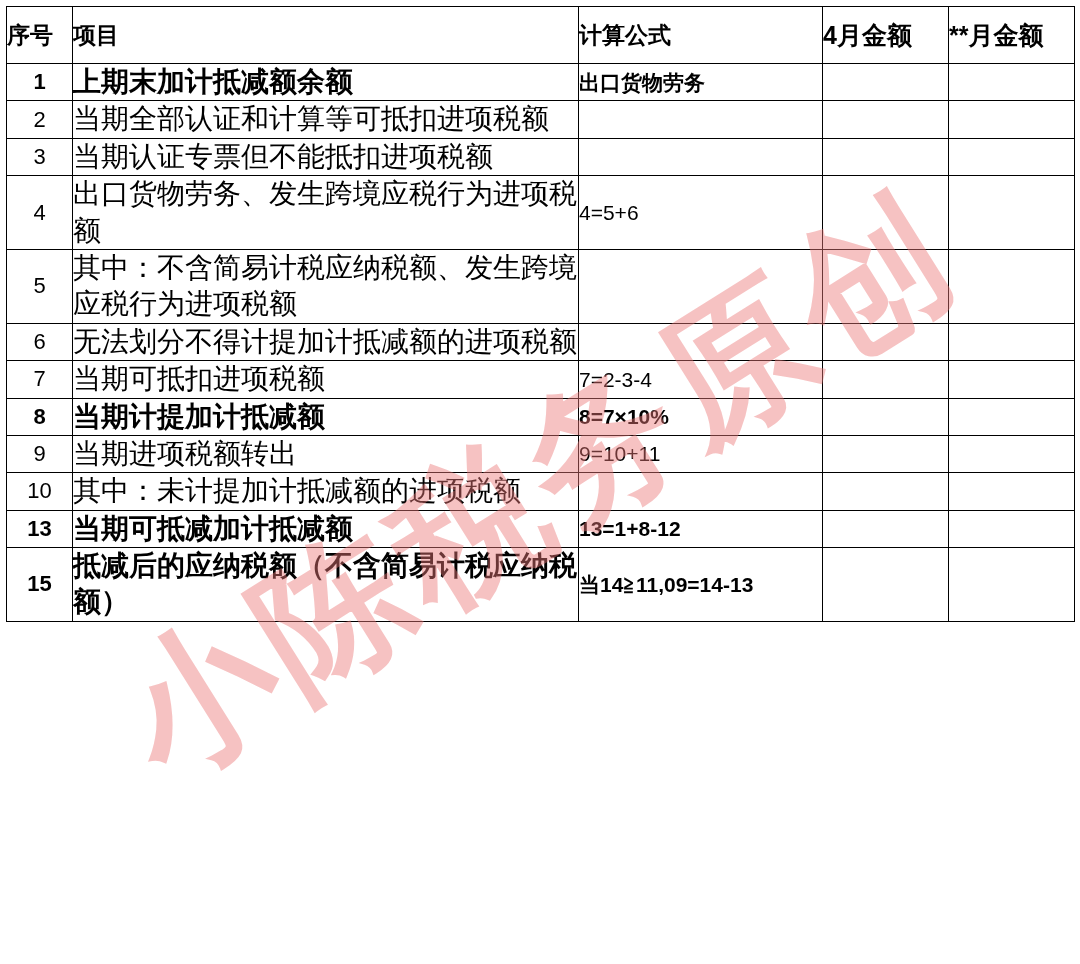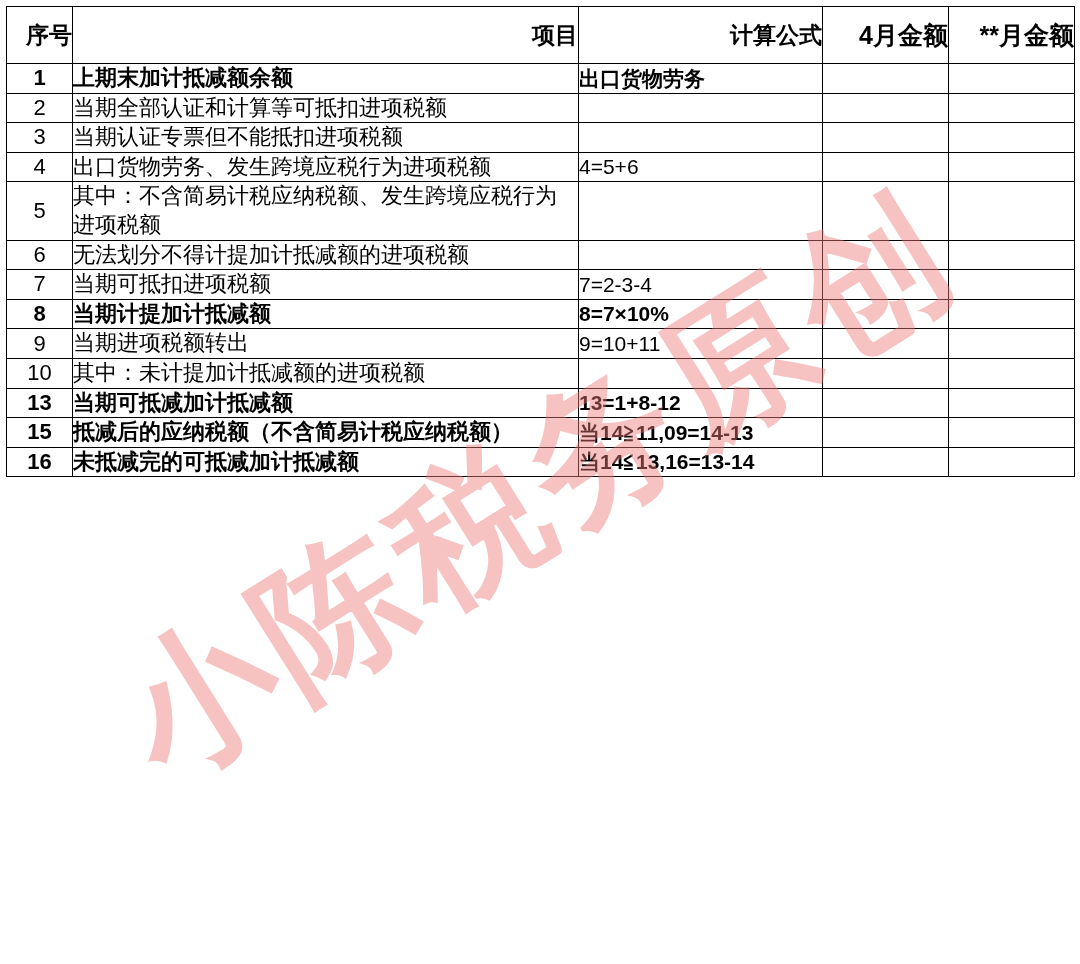--- a/index.html
+++ b/index.html
@@ -57,38 +57,38 @@
     padding: 0;
     background: transparent;
   }
   col.c-seq { width: 66px; }
   col.c-item { width: 506px; }
   col.c-formula { width: 244px; }
   col.c-amt1 { width: 126px; }
   col.c-amt2 { width: 126px; }
 
   thead th {
-    text-align: right;
+    text-align: left;
     vertical-align: middle;
     font-weight: bold;
     font-size: 23px;
     height: 56px;
     font-family: "Liberation Sans", sans-serif;
   }
   thead th.small {
     font-size: 25px;
   }
   td.seq {
     text-align: center;
     vertical-align: middle;
     font-size: 22px;
   }
   td.item {
     vertical-align: middle;
-    font-size: 22px;
+    font-size: 28px;
     padding: 6px 8px 6px 10px;
     line-height: 1.30;
   }
   td.formula {
     vertical-align: middle;
     font-size: 21px;
     padding: 6px 6px 6px 8px;
     line-height: 1.30;
   }
   td.amt {
@@ -222,23 +222,16 @@
 
 
       <tr class="bold">
         <td class="seq">15</td>
         <td class="item">抵减后的应纳税额（不含简易计税应纳税额）</td>
         <td class="formula">当14≧11,09=14-13</td>
         <td class="amt"></td>
         <td class="amt"></td>
       </tr>
 
-      <tr class="bold">
-        <td class="seq">16</td>
-        <td class="item">未抵减完的可抵减加计抵减额</td>
-        <td class="formula">当14≦13,16=13-14</td>
-        <td class="amt"></td>
-        <td class="amt"></td>
-      </tr>
 
     </tbody>
   </table>
 </div>
 
 </body></html>

